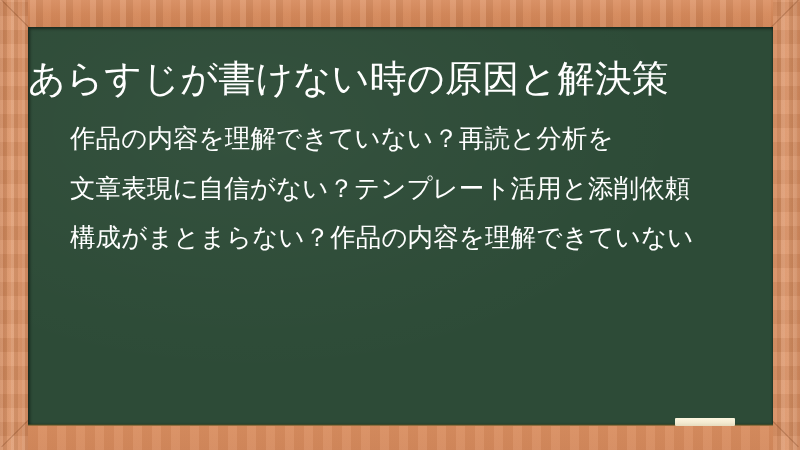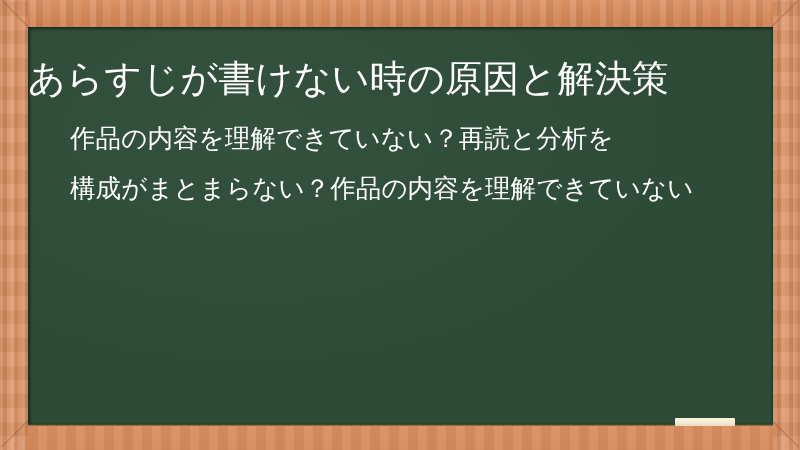--- a/index.html
+++ b/index.html
@@ -216,20 +216,21 @@
     <div class="mitre mitre-br"></div>
   </div>
 
   <div class="board">
     <div class="board-inner">
 
       <h1 class="title">あらすじが書けない時の原因と解決策</h1>
 
       <ul class="items">
         <li class="item">作品の内容を理解できていない？再読と分析を</li>
+        <li class="item">文章表現に自信がない？テンプレート活用と添削依頼</li>
         <li class="item">構成がまとまらない？作品の内容を理解できていない</li>
       </ul>
 
     </div>
   </div>
 
   <div class="ledge-line"></div>
   <div class="chalk"></div>
 
 </div>

